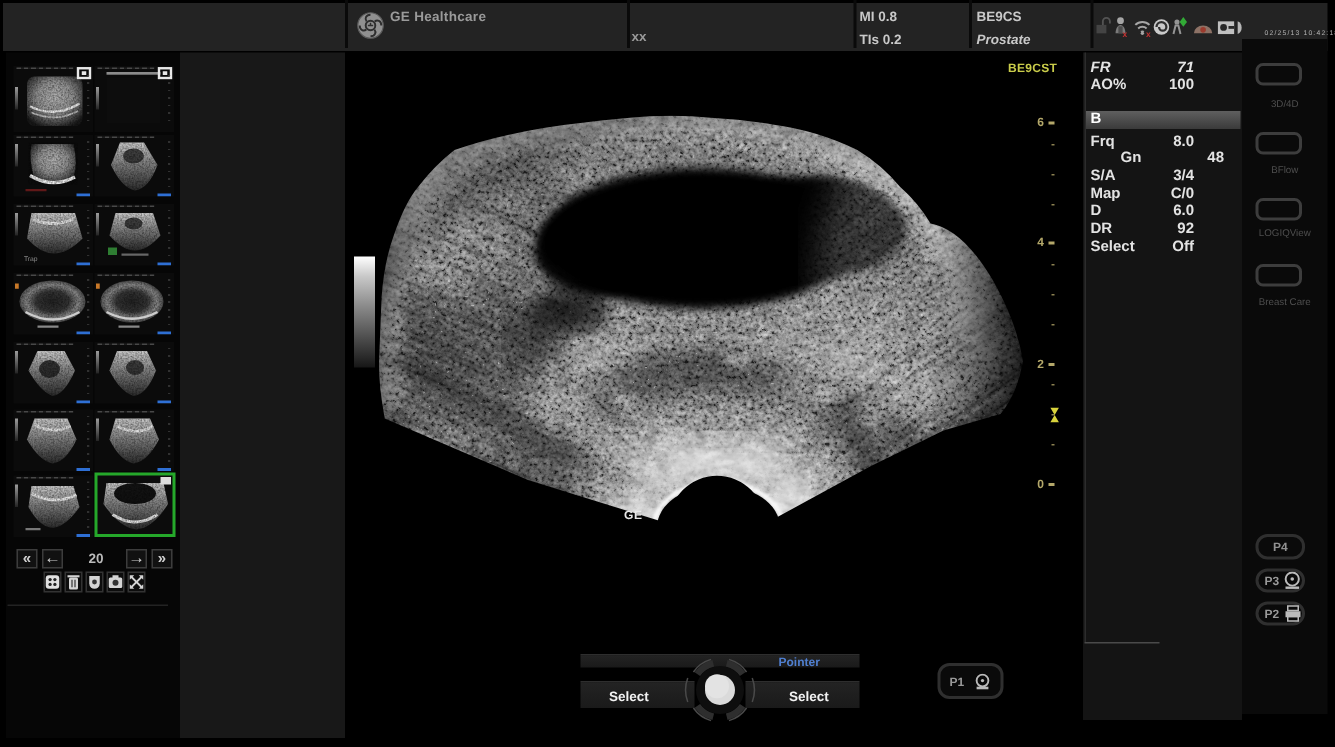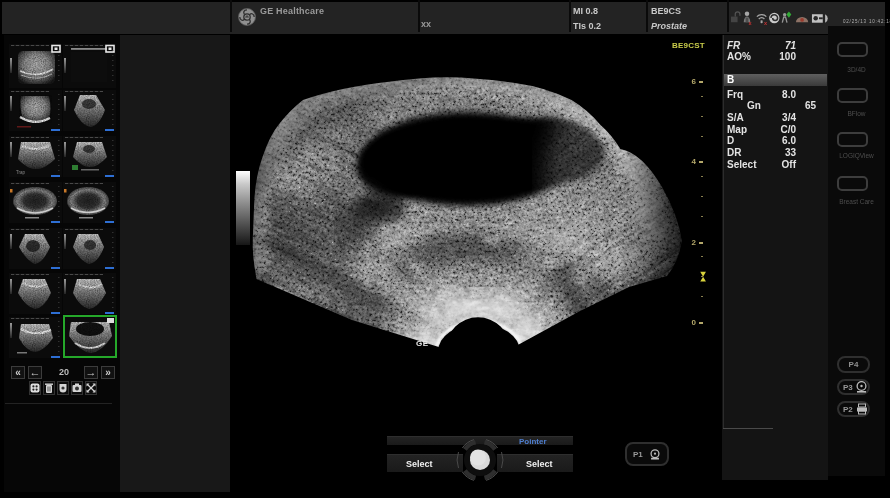--- a/index.html
+++ b/index.html
@@ -599,37 +599,37 @@
       </div>
     <div id="brow">
         <span>B</span>
       </div>
     <div class="prow" style="top:54px;">
         <span class="l">Frq</span>
         <span class="v">8.0</span>
       </div>
     <div class="prow" style="top:65px;margin-left:20px;">
         <span class="l">Gn</span>
-        <span class="v">65</span>
+        <span class="v">48</span>
       </div>
     <div class="prow" style="top:77px;">
         <span class="l">S/A</span>
         <span class="v">3/4</span>
       </div>
     <div class="prow" style="top:89px;">
         <span class="l">Map</span>
         <span class="v">C/0</span>
       </div>
     <div class="prow" style="top:100px;">
         <span class="l">D</span>
         <span class="v">6.0</span>
       </div>
     <div class="prow" style="top:112px;">
         <span class="l">DR</span>
-        <span class="v">33</span>
+        <span class="v">92</span>
       </div>
     <div class="prow" style="top:124px;">
         <span class="l">Select</span>
         <span class="v">Off</span>
       </div>
   </div>
 
   <div class="abs" id="rcol">
     <div class="rbtn" style="top:16px;"></div>
       <div class="rlbl" style="top:40px;">3D/4D</div>

